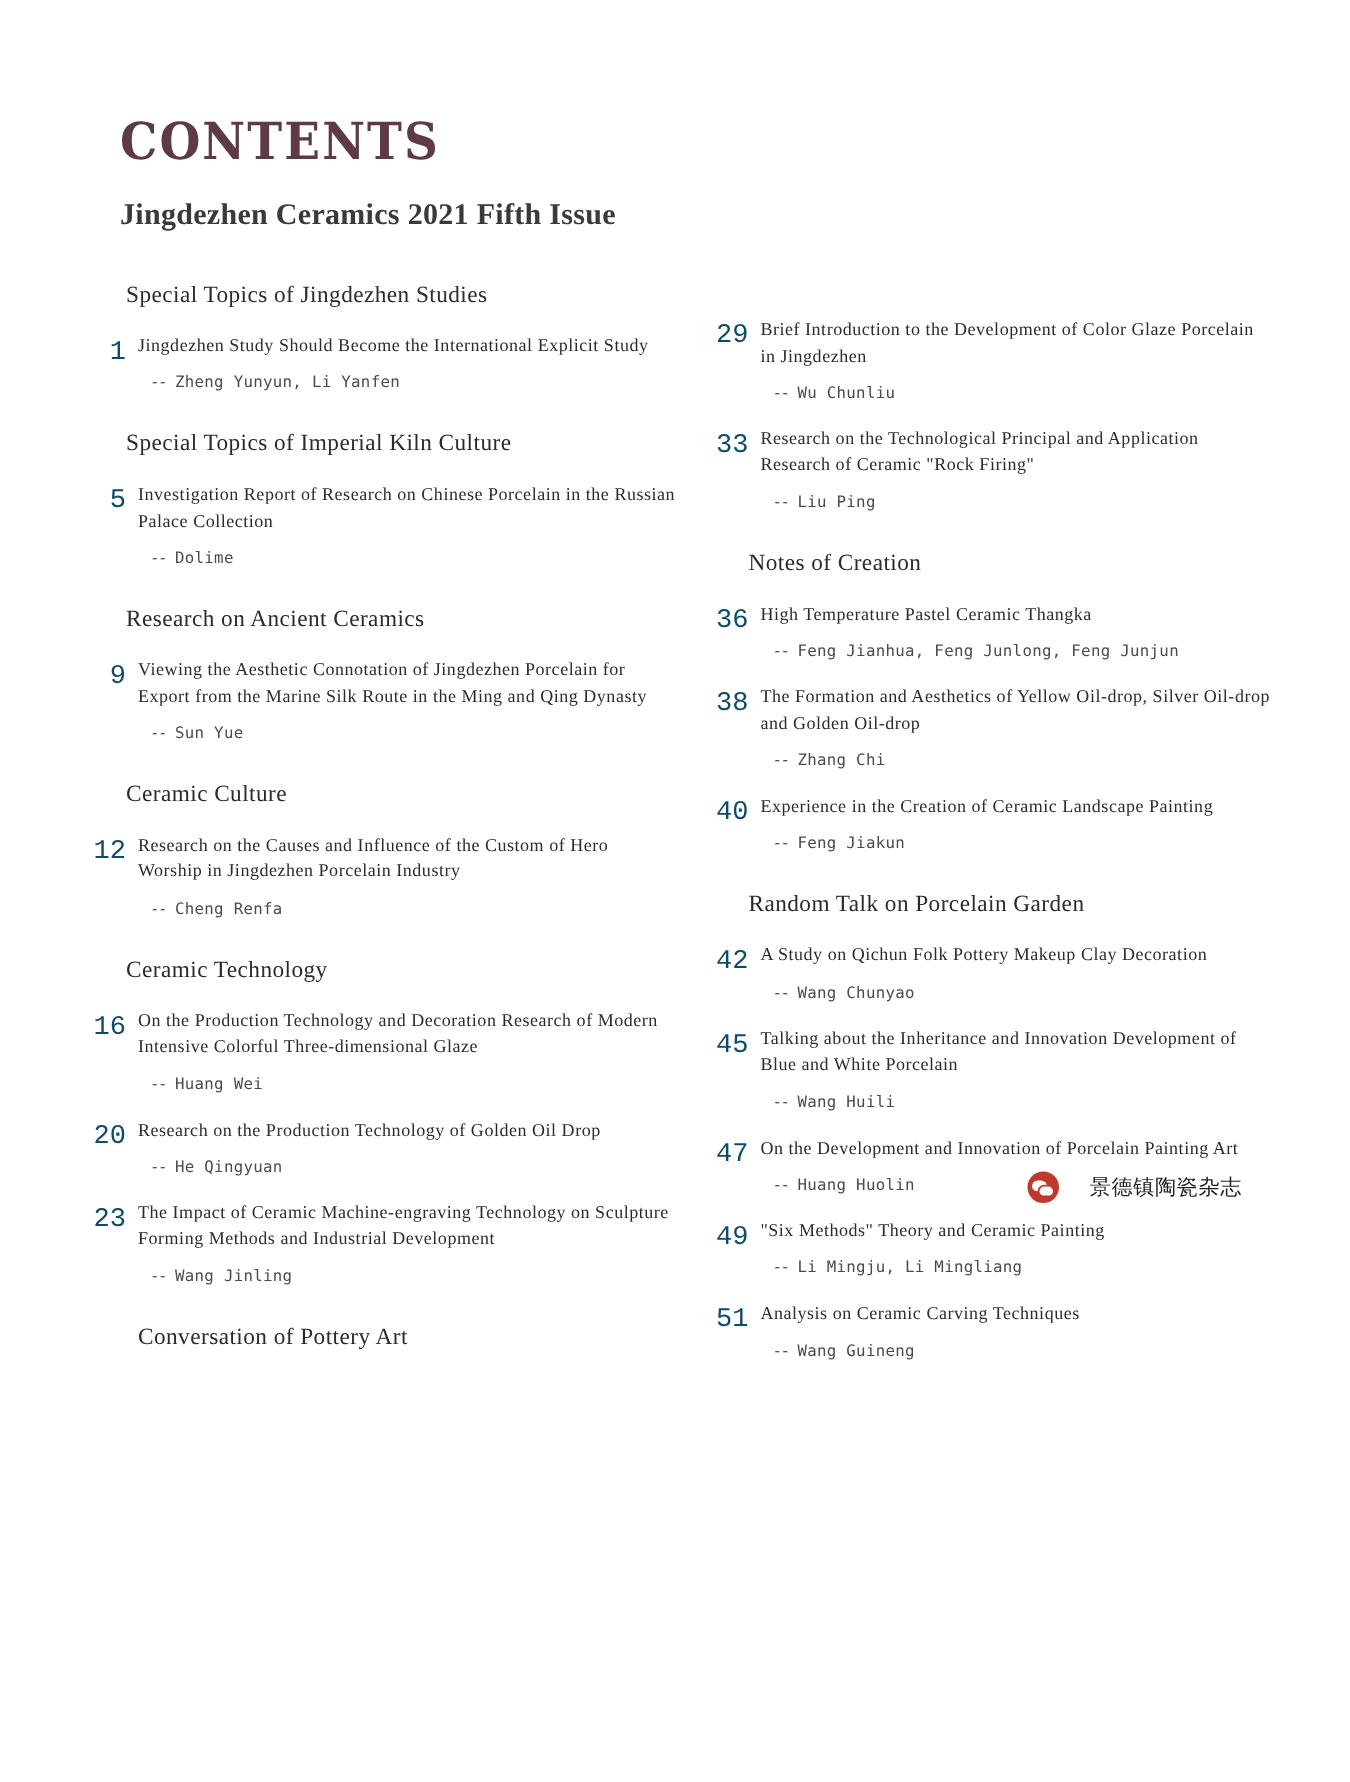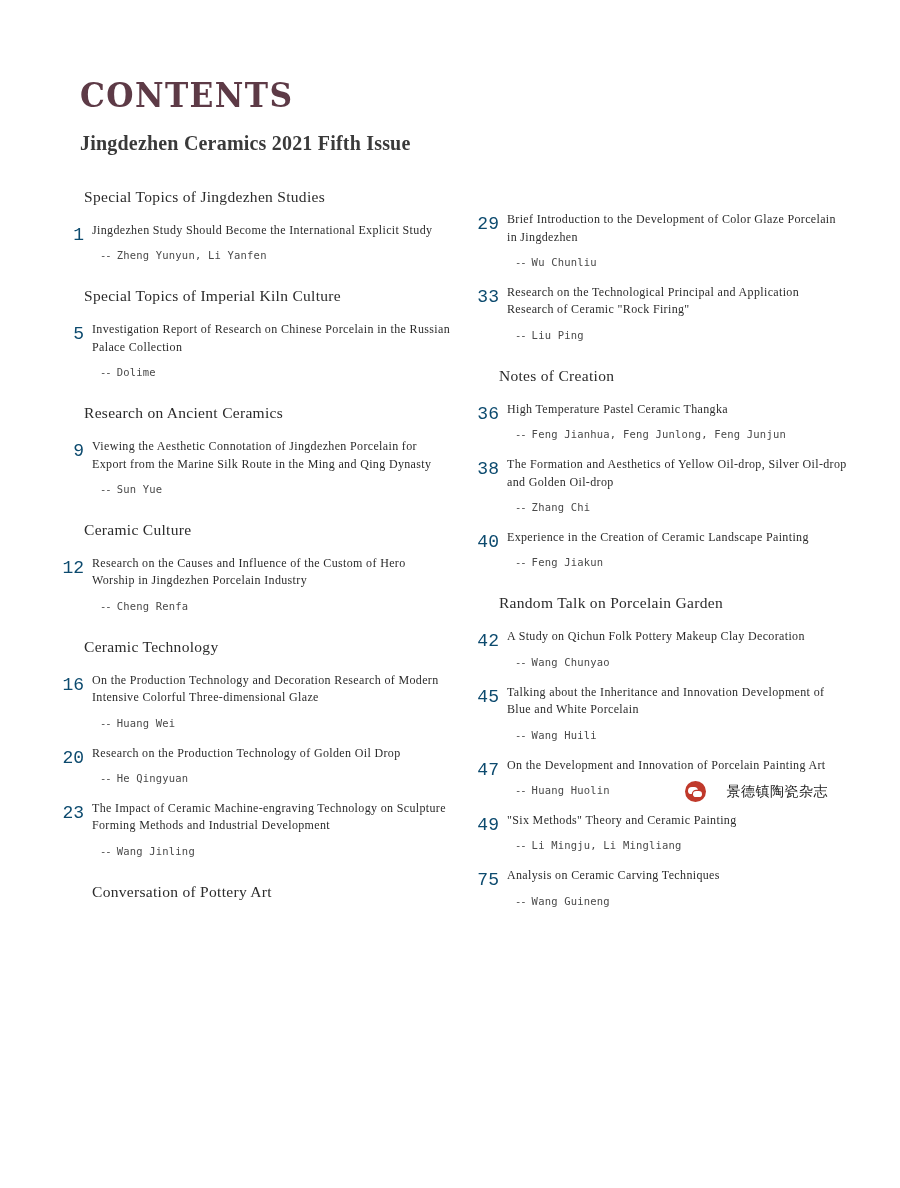--- a/index.html
+++ b/index.html
@@ -285,21 +285,21 @@
           </div>
         </div>
         <div class="entry">
           <div class="pageno">49</div>
           <div class="body">
             <div class="title">"Six Methods" Theory and Ceramic Painting</div>
             <div class="authors"><span class="dash">--</span><span>Li Mingju, Li Mingliang</span></div>
           </div>
         </div>
         <div class="entry">
-          <div class="pageno">75</div>
+          <div class="pageno">51</div>
           <div class="body">
             <div class="title">Analysis on Ceramic Carving Techniques</div>
             <div class="authors"><span class="dash">--</span><span>Wang Guineng</span></div>
           </div>
         </div>
       </div>
   </div>
 
   <div class="footer-brand">
     <span class="wechat-badge"></span>

